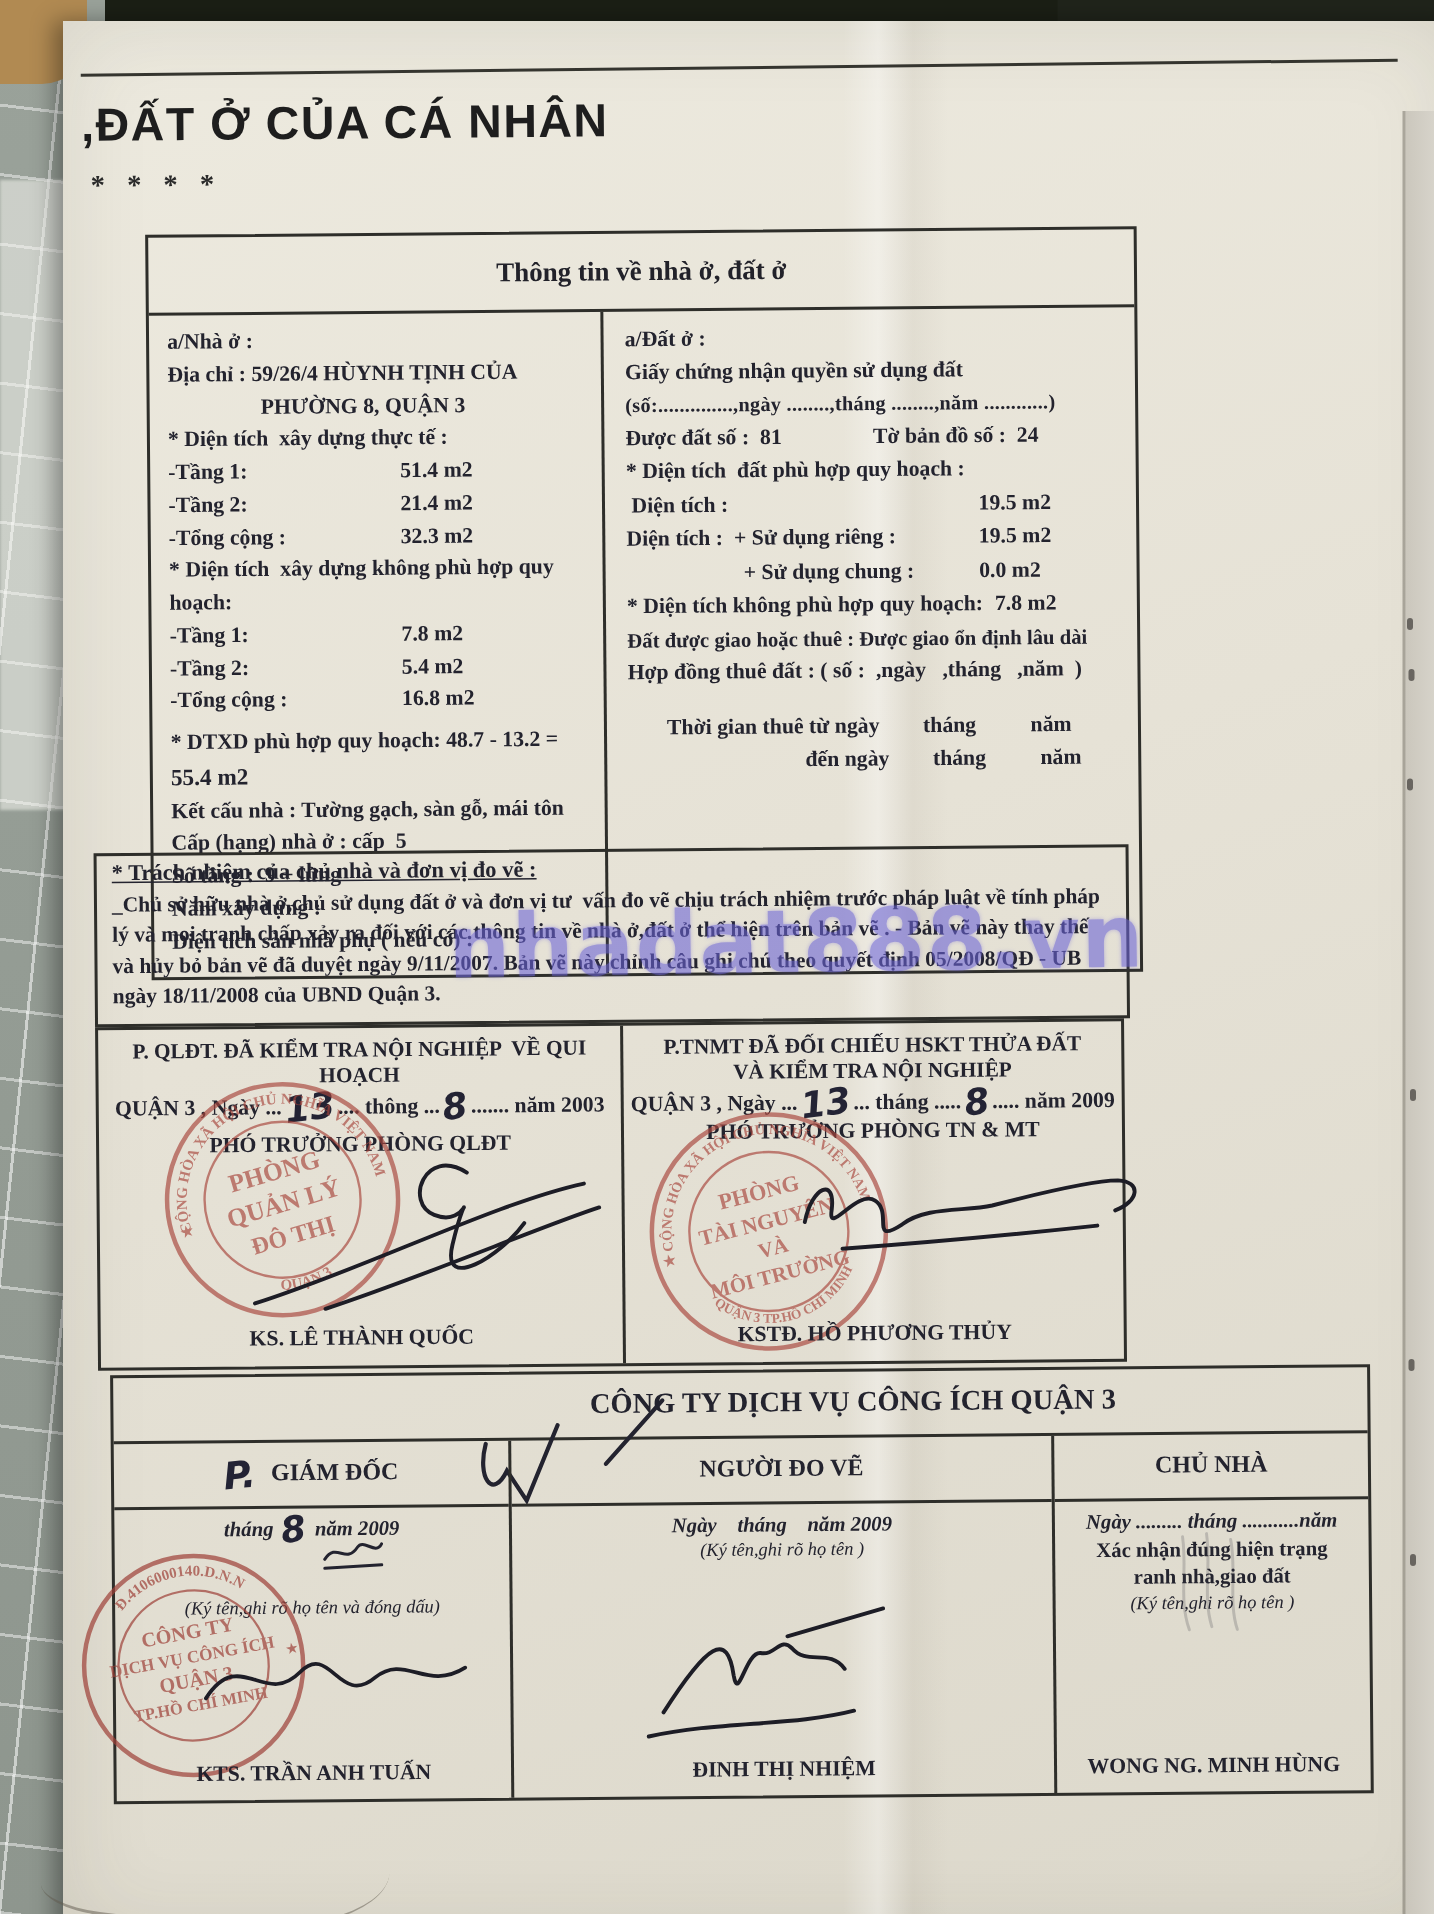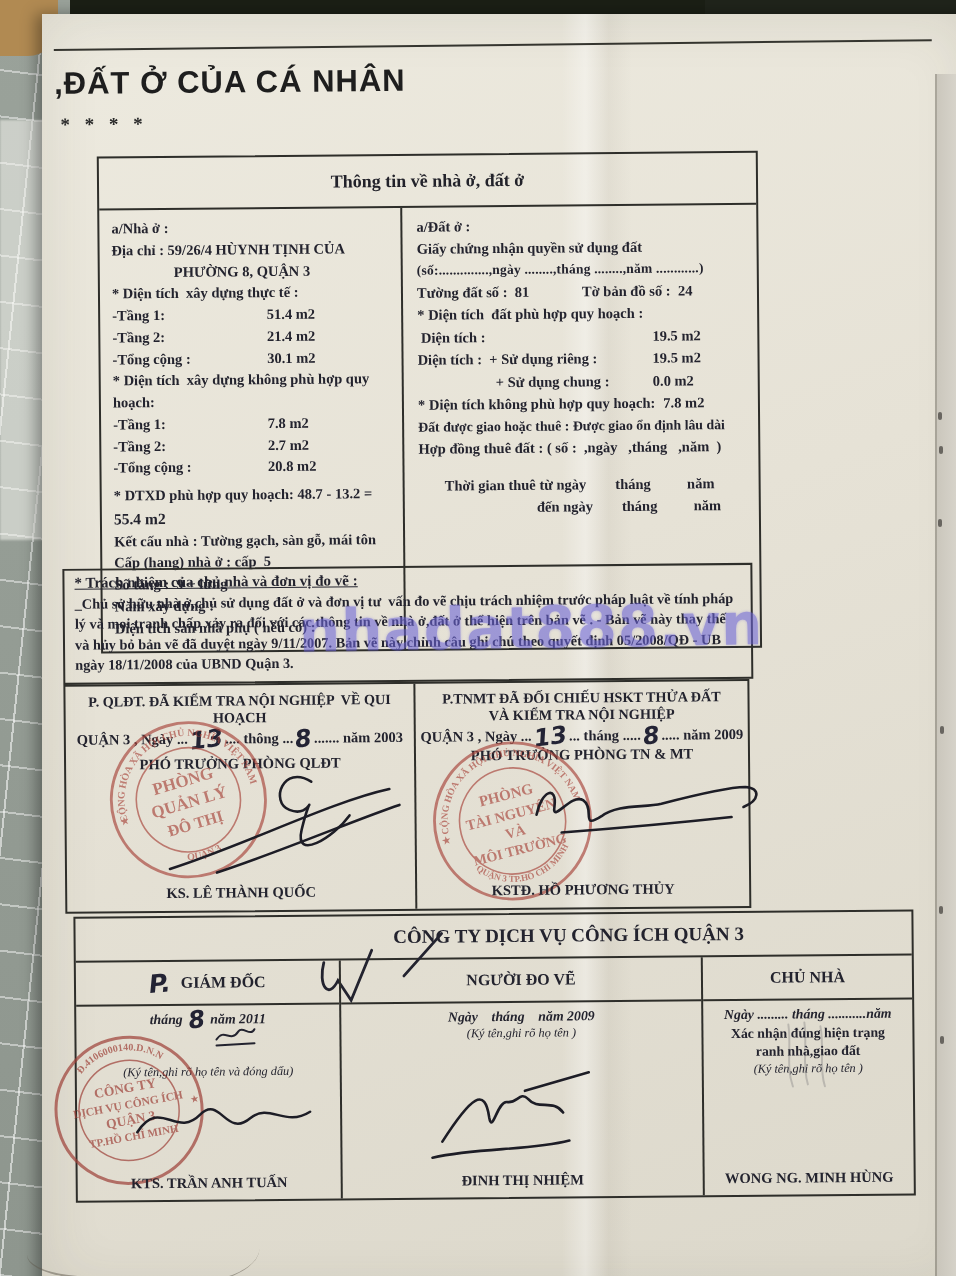--- a/index.html
+++ b/index.html
@@ -118,48 +118,48 @@
             <div class="row">
                 <span class="rl">-Tầng 1:</span>
                 <span>51.4 m2</span>
               </div>
             <div class="row">
                 <span class="rl">-Tầng 2:</span>
                 <span>21.4 m2</span>
               </div>
             <div class="row">
                 <span class="rl">-Tổng cộng :</span>
-                <span>30.1 m2</span>
+                <span>32.3 m2</span>
               </div>
             <div class="ln">* Diện tích  xây dựng không phù hợp quy hoạch:</div>
             <div class="row">
                 <span class="rl">-Tầng 1:</span>
                 <span>7.8 m2</span>
               </div>
             <div class="row">
                 <span class="rl">-Tầng 2:</span>
-                <span>2.7 m2</span>
+                <span>5.4 m2</span>
               </div>
             <div class="row">
                 <span class="rl">-Tổng cộng :</span>
-                <span>20.8 m2</span>
+                <span>16.8 m2</span>
               </div>
             <div class="ln" style="margin-top:6px;"><span>* DTXD phù hợp quy hoạch: 48.7 - 13.2 = </span><span style="font-size:15.5px;">55.4 m2</span></div>
             <div class="ln"><span>Kết cấu nhà : </span><span>Tường gạch, sàn gỗ, mái tôn</span></div>
             <div class="ln"><span>Cấp (hạng) nhà ở : </span><span>cấp  5</span></div>
             <div class="ln"><span>Số tầng :  </span><span>9 + lửng</span></div>
             <div class="ln">Năm xây dựng :</div>
             <div class="ln">Diện tích sàn nhà phụ ( nếu có) :</div>
           </div>
           <div class="col-land">
             <div class="ln">a/Đất ở :</div>
             <div class="ln">Giấy chứng nhận quyền sử dụng đất</div>
             <div class="ln cert2">(số:..............,ngày ........,tháng ........,năm ............)</div>
             <div class="row2">
-                <span class="rl2"><span>Tường đất số :  </span><span>81</span></span>
+                <span class="rl2"><span>Được đất số :  </span><span>81</span></span>
                 <span class="rl2"><span>Tờ bản đồ số :  </span><span>24</span></span>
               </div>
             <div class="ln">* Diện tích  đất phù hợp quy hoạch :</div>
             <div class="row2">
                 <span class="rl2"> Diện tích :</span>
                 <span class="rv2">19.5 m2</span>
               </div>
             <div class="row2">
                 <span class="rl2">Diện tích :  + Sử dụng riêng :</span>
                 <span class="rv2">19.5 m2</span>
@@ -254,21 +254,21 @@
             </g>
           </svg>
         </div>
         <div class="cmp-cols">
           <div class="cmp-col cmp-c1">
             <div class="cmp-head">
                 <span class="hand hand-p">P.</span>
                 <span>GIÁM ĐỐC</span>
               </div>
             <div class="cmp-body">
-              <div class="cmp-date"><span>tháng </span><span class="hand hand-num">8</span><span> năm 2011</span>
+              <div class="cmp-date"><span>tháng </span><span class="hand hand-num">8</span><span> năm 2009</span>
                 <svg width="42" height="20" viewBox="0 0 42 20" style="vertical-align:-4px;">
                     <g fill="none" stroke="#23232f" stroke-width="2" stroke-linecap="round">
                       <path d="M2,12 C10,0 16,16 24,4 C28,-2 36,10 40,2"></path>
                       <path d="M2,18 L40,16"></path>
                     </g>
                   </svg>
               </div>
               <div class="cmp-note">(Ký tên,ghi rõ họ tên và đóng dấu)</div>
               <svg class="stamp-svg" style="left:-28px;top:18px;opacity:.7;" width="160" height="160" viewBox="0 0 160 160">
                 <defs>

